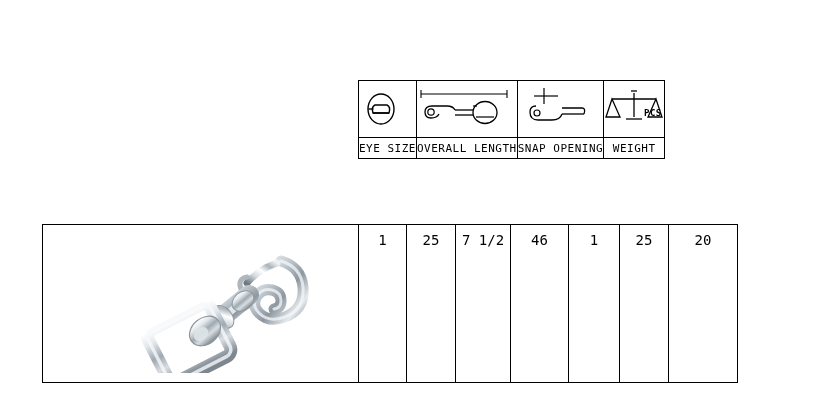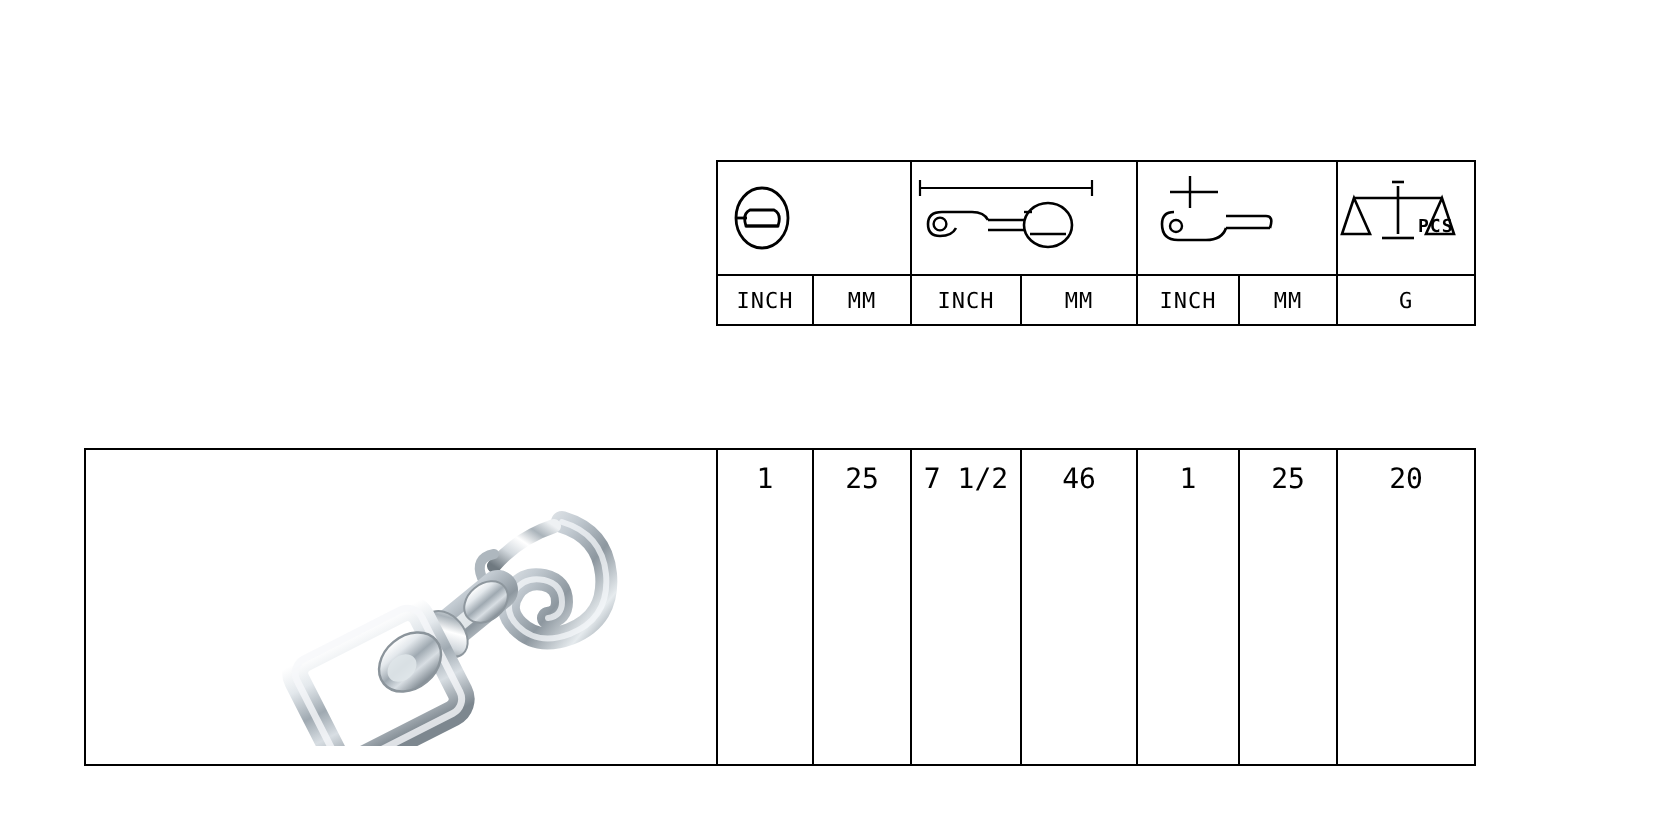--- a/index.html
+++ b/index.html
@@ -157,27 +157,24 @@
           <path d="M27 6 L33 6" stroke="#000" stroke-width="1.3"></path>
           <path d="M8 14 L2 32 L16 32 Z" fill="none" stroke="#000" stroke-width="1.3"></path>
           <path d="M52 14 L44 32 L58 32 Z" fill="none" stroke="#000" stroke-width="1.3"></path>
           <path d="M22 34 L38 34" stroke="#000" stroke-width="1.3"></path>
           <text x="40" y="31" font-family="DejaVu Sans Mono, monospace" font-size="9" font-weight="bold" fill="#000">PCS</text>
         </svg>
       </div>
     </td>
   </tr>
   <tr>
-    <td class="unit-cell w-inch">INCH</td>
-    <td class="unit-cell w-mm">MM</td>
-    <td class="unit-cell w-oal-inch">INCH</td>
-    <td class="unit-cell w-oal-mm">MM</td>
-    <td class="unit-cell w-snap-inch">INCH</td>
-    <td class="unit-cell w-snap-mm">MM</td>
-    <td class="unit-cell w-weight">G</td>
+    <td class="label-cell" colspan="2">EYE SIZE</td>
+    <td class="label-cell" colspan="2">OVERALL LENGTH</td>
+    <td class="label-cell" colspan="2">SNAP OPENING</td>
+    <td class="label-cell">WEIGHT</td>
   </tr>
 </tbody>
   </table>
 
 <table class="main-table">
   <tbody>
       <tr>
     <td class="photo-cell">
       <div class="photo-wrap">
         <svg width="200" height="130" viewBox="0 0 200 130">

